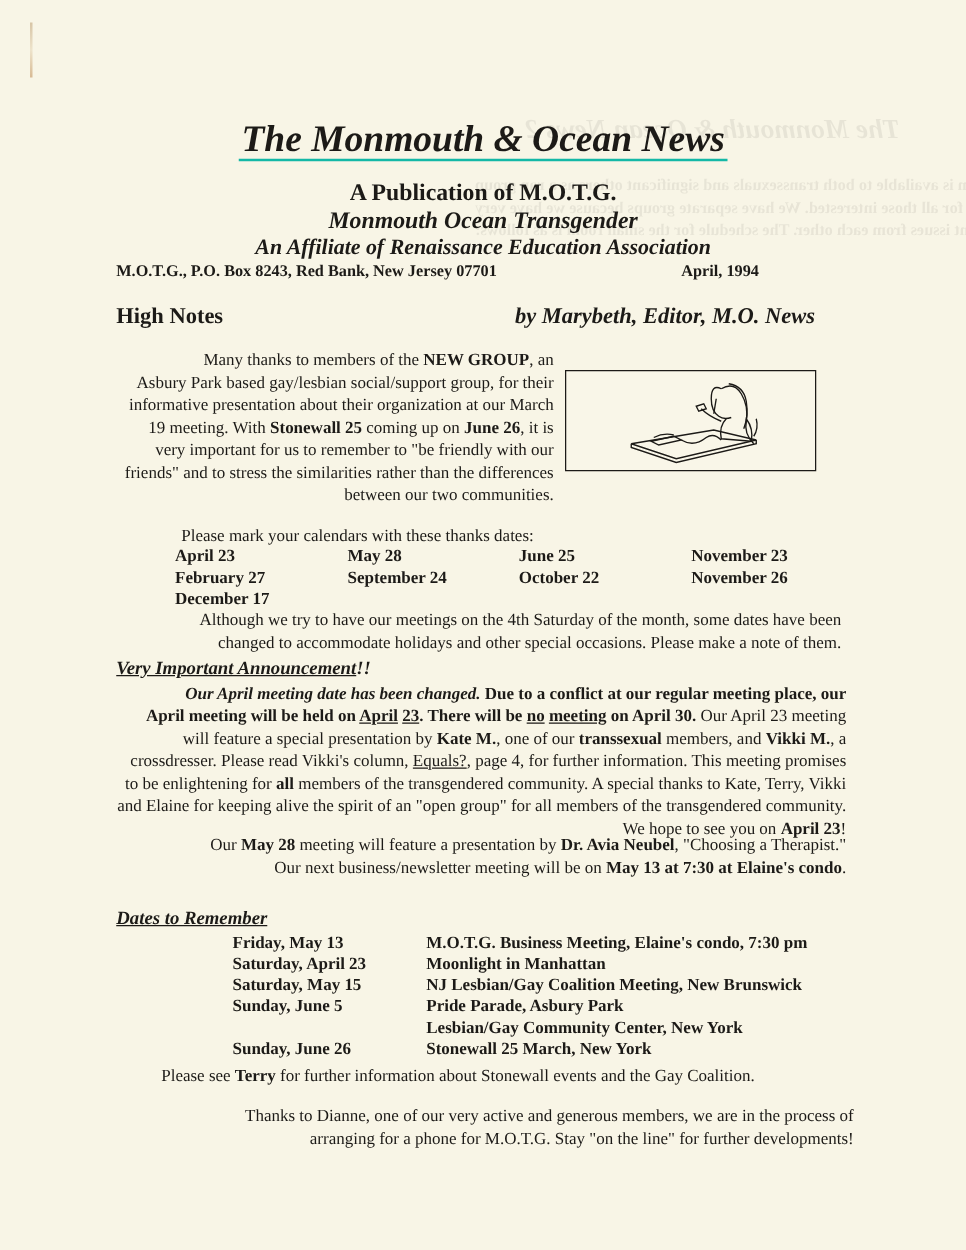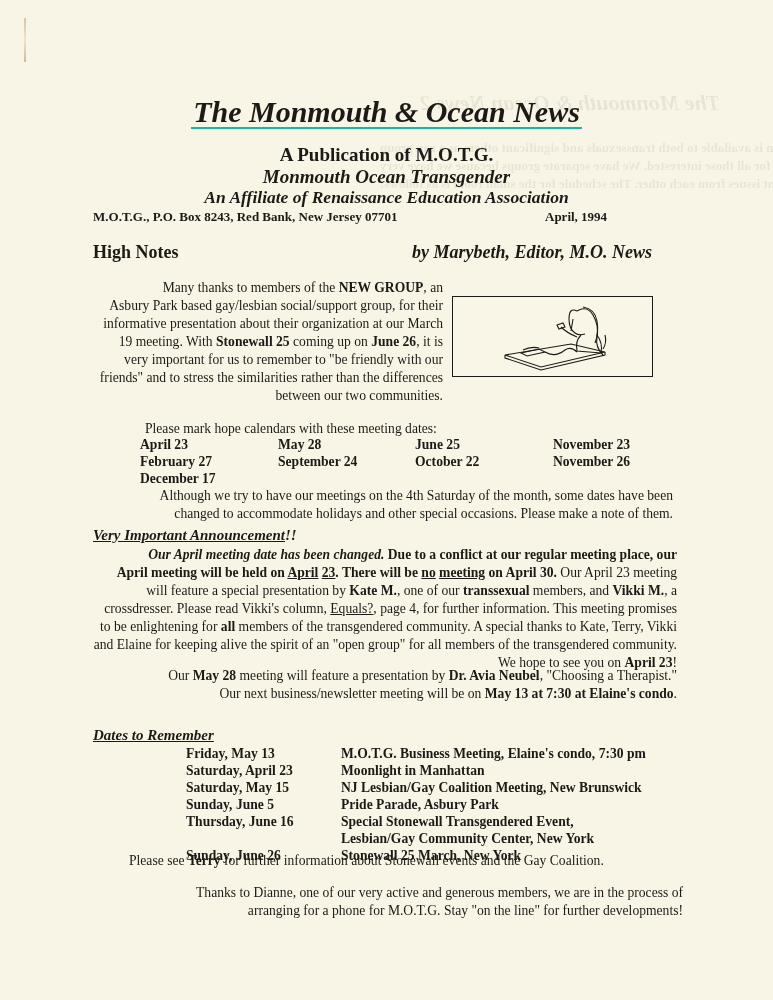--- a/index.html
+++ b/index.html
@@ -124,21 +124,21 @@
 
         <path d="M124 40 q-10 -4 -16 -10"></path>
         <path d="M104 28 l6 -2 l2 4 l-6 2 z"></path>
         <path d="M120 22 l-2 12"></path>
 
         <path d="M150 52 q4 -6 2 -14"></path>
       </g>
     </svg>
   </div>
 
-  <div class="cal-intro body-text">Please mark hope calendars with these meeting dates:</div>
+  <div class="cal-intro body-text">Please mark your calendars with these thanks dates:</div>
   <div class="cal-grid">
     <div class="cal-row">
       <span class="cal-cell c0">April 23</span>
       <span class="cal-cell c1">May 28</span>
       <span class="cal-cell c2">June 25</span>
       <span class="cal-cell c3">November 23</span>
     </div>
     <div class="cal-row">
       <span class="cal-cell c0">February 27</span>
       <span class="cal-cell c1">September 24</span>
@@ -175,24 +175,20 @@
       </div>
     <div class="dtr-row">
         <span class="dtr-day">Saturday, May 15</span>
         <span class="dtr-ev">NJ Lesbian/Gay Coalition Meeting, New Brunswick</span>
       </div>
     <div class="dtr-row">
         <span class="dtr-day">Sunday, June 5</span>
         <span class="dtr-ev">Pride Parade, Asbury Park</span>
       </div>
     <div class="dtr-row">
-        <span class="dtr-day">Thursday, June 16</span>
-        <span class="dtr-ev">Special Stonewall Transgendered Event,</span>
-      </div>
-    <div class="dtr-row">
         <span class="dtr-day"></span>
         <span class="dtr-ev">Lesbian/Gay Community Center, New York</span>
       </div>
     <div class="dtr-row">
         <span class="dtr-day">Sunday, June 26</span>
         <span class="dtr-ev">Stonewall 25 March, New York</span>
       </div>
   </div>
   <div class="dtr-note body-text"><span>Please see </span><span class="b">Terry</span><span> for further information about Stonewall events and the Gay Coalition.</span></div>
 

